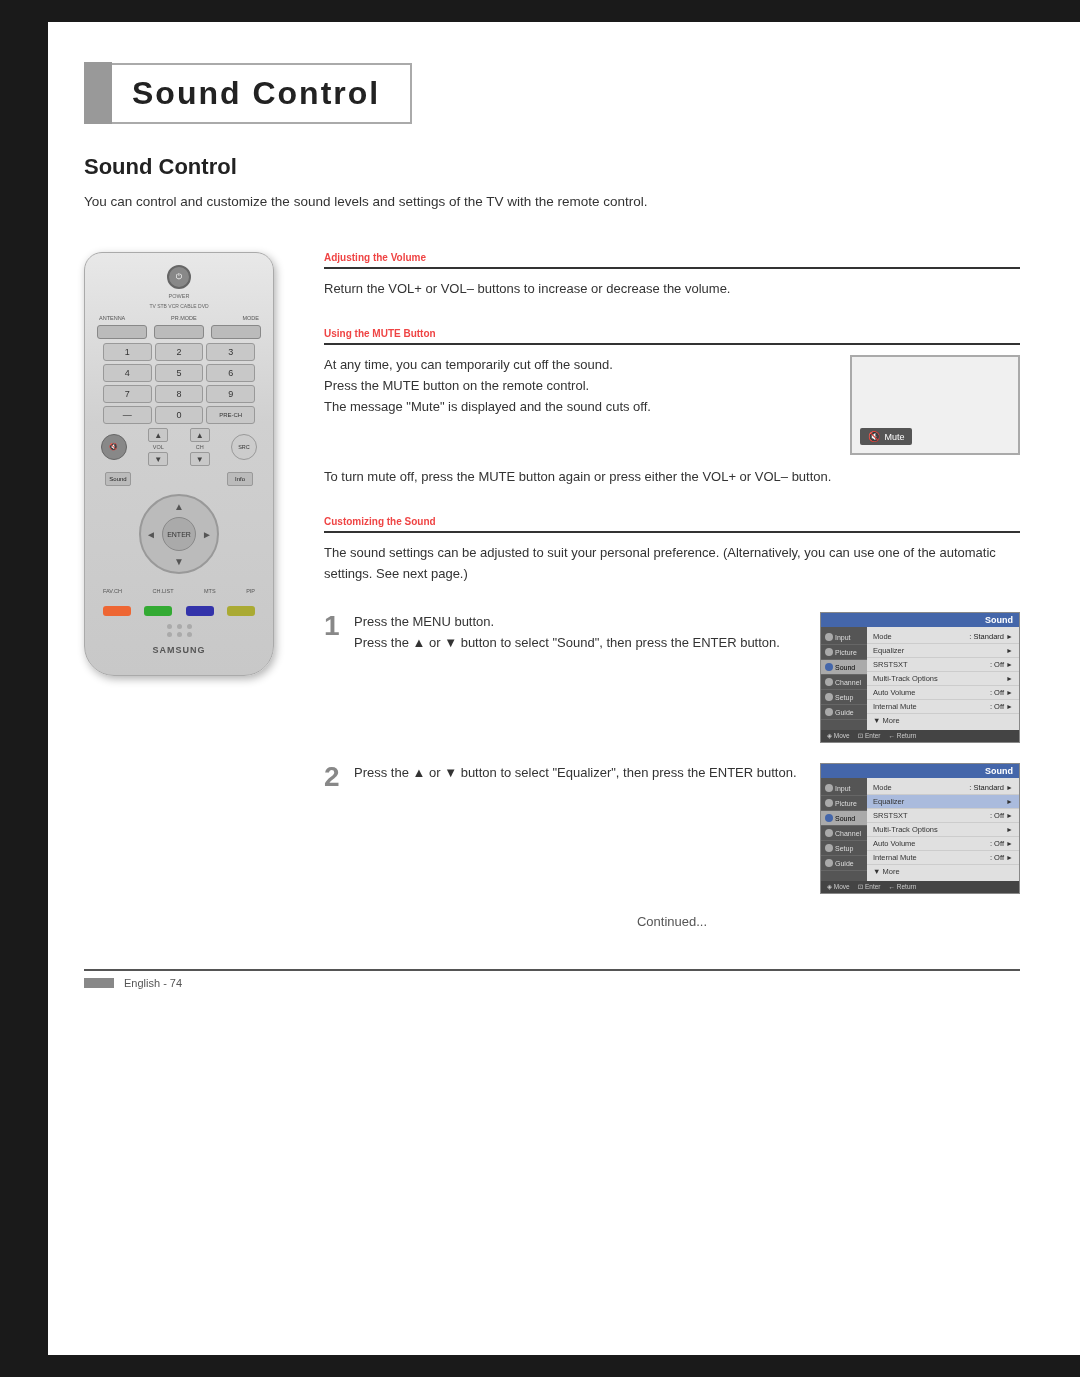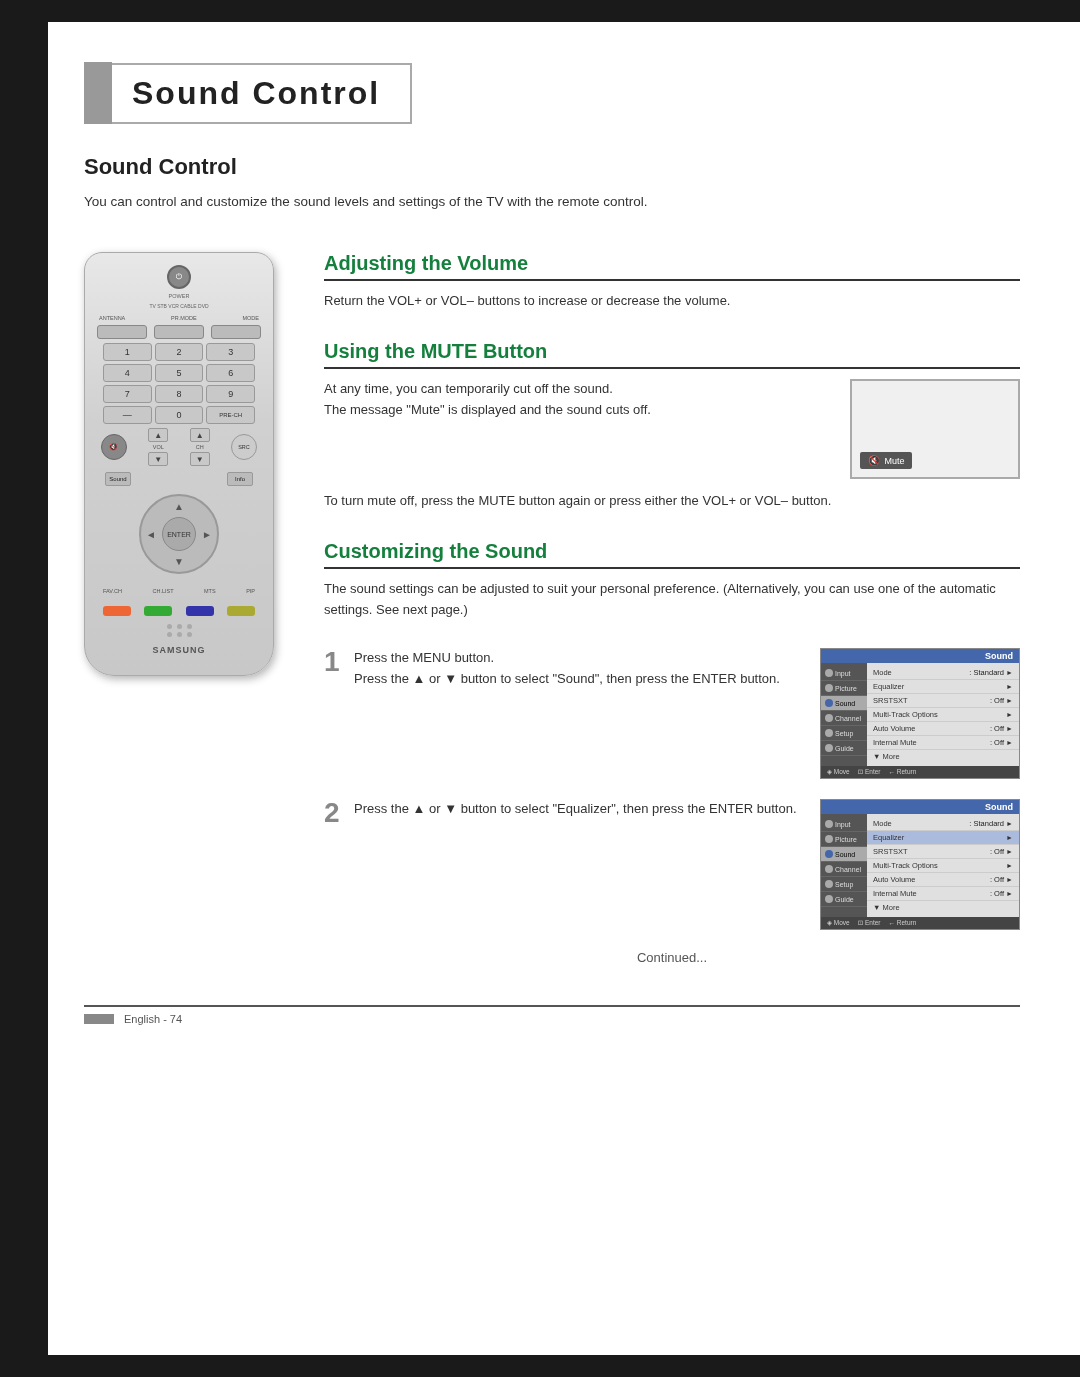--- a/index.html
+++ b/index.html
@@ -328,23 +328,23 @@
     
     .right-content {
       flex: 1;
     }
 
     .subsection {
       margin-bottom: 28px;
     }
 
     .subsection-title {
-      font-size: 20px;
+      font-size: 10px;
       font-weight: bold;
-      color: #15803d;
+      color: #ef4444;
       border-bottom: 2px solid #333;
       padding-bottom: 4px;
       margin-bottom: 10px;
     }
 
     .subsection-text {
       font-size: 13px;
       color: #333;
       line-height: 1.6;
     }
@@ -659,20 +659,21 @@
       <div class="subsection">
         <div class="subsection-title">Adjusting the Volume</div>
         <p class="subsection-text">Return the VOL+ or VOL– buttons to increase or decrease the volume.</p>
       </div>
 
       <div class="subsection">
         <div class="subsection-title">Using the MUTE Button</div>
         <div class="mute-display-area">
           <div class="mute-text-col">
             <p class="subsection-text">At any time, you can temporarily cut off the sound.</p>
+            <p class="subsection-text">Press the MUTE button on the remote control.</p>
             <p class="subsection-text">The message "Mute" is displayed and the sound cuts off.</p>
           </div>
           <div class="mute-screen-box">
             <div class="mute-badge">
               <span class="mute-icon-small">🔇</span>
               <span>Mute</span>
             </div>
           </div>
         </div>
         <p class="subsection-text">To turn mute off, press the MUTE button again or press either the VOL+ or VOL– button.</p>

